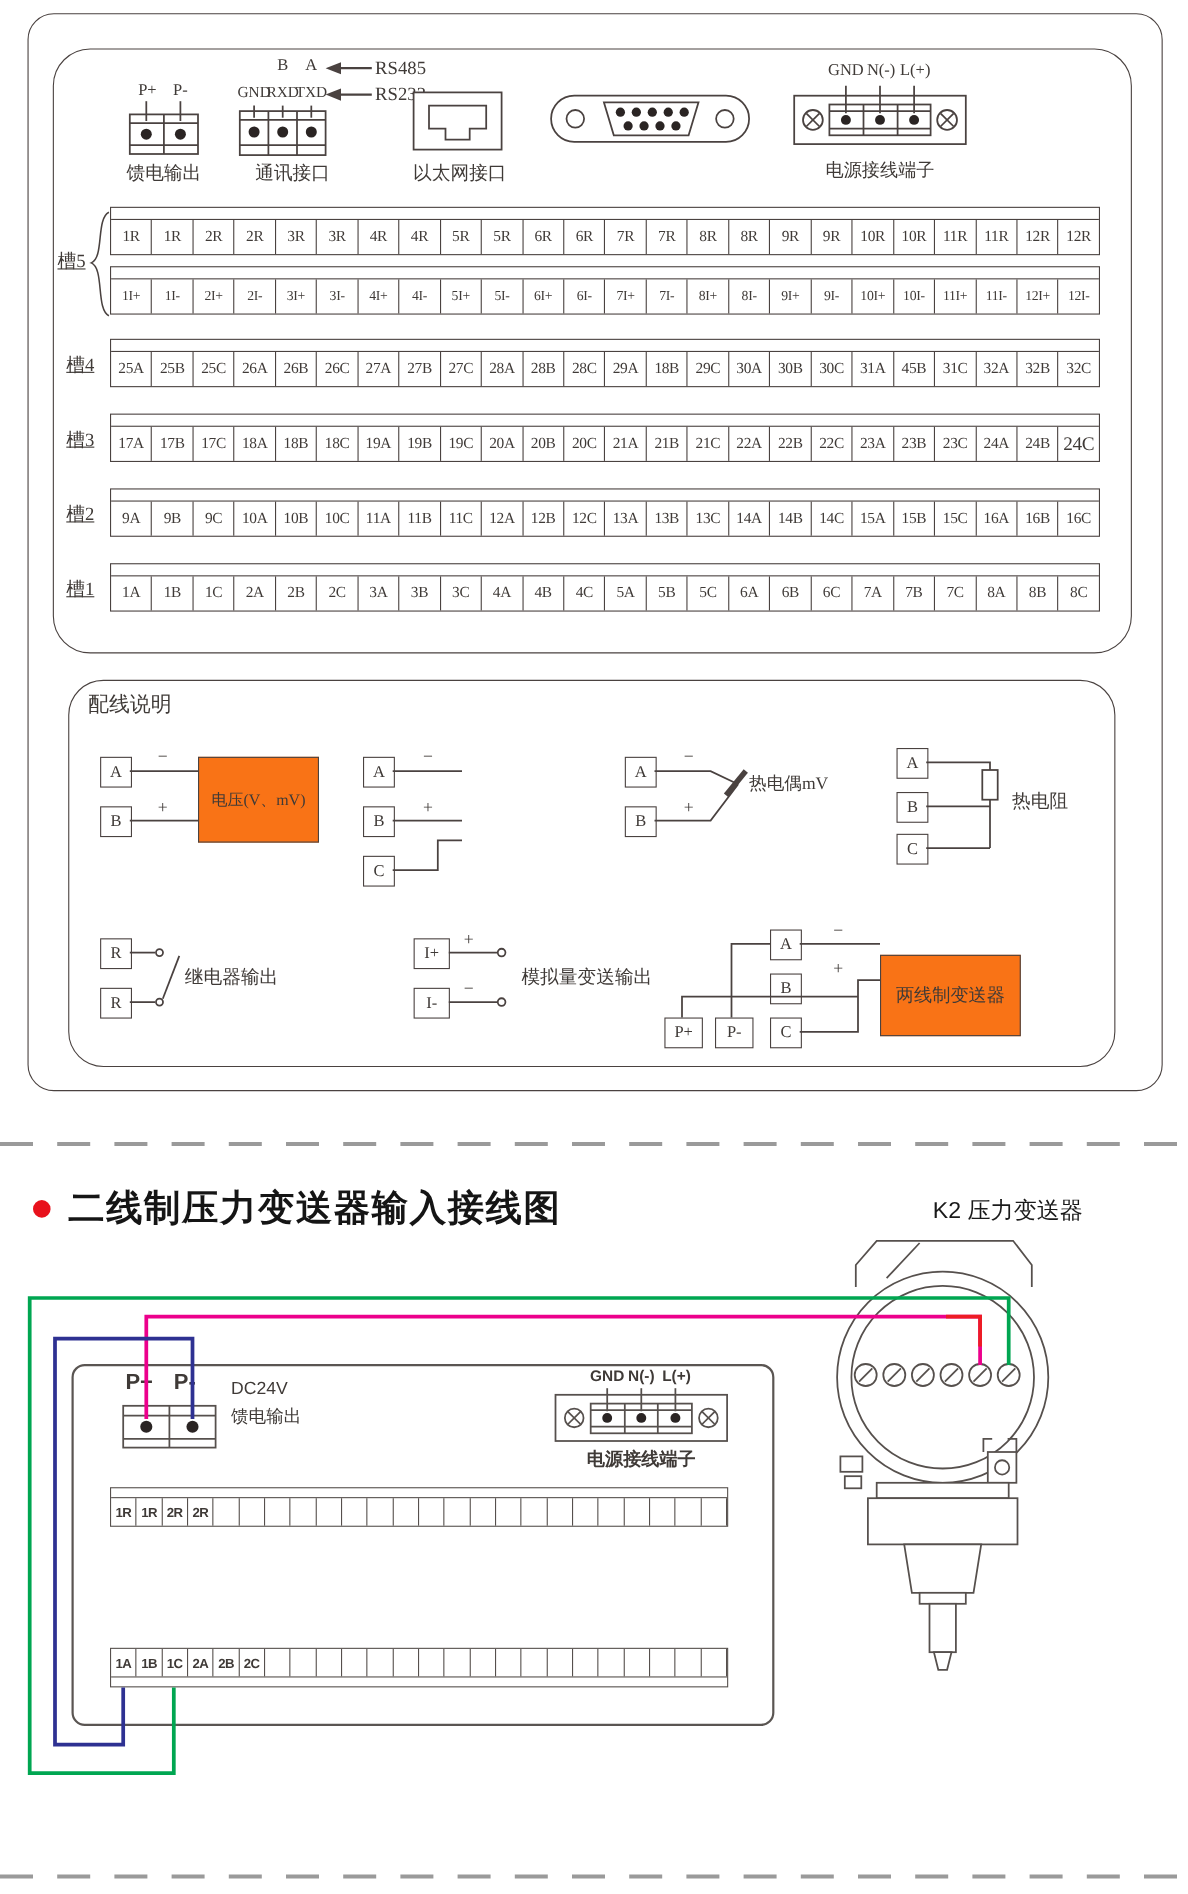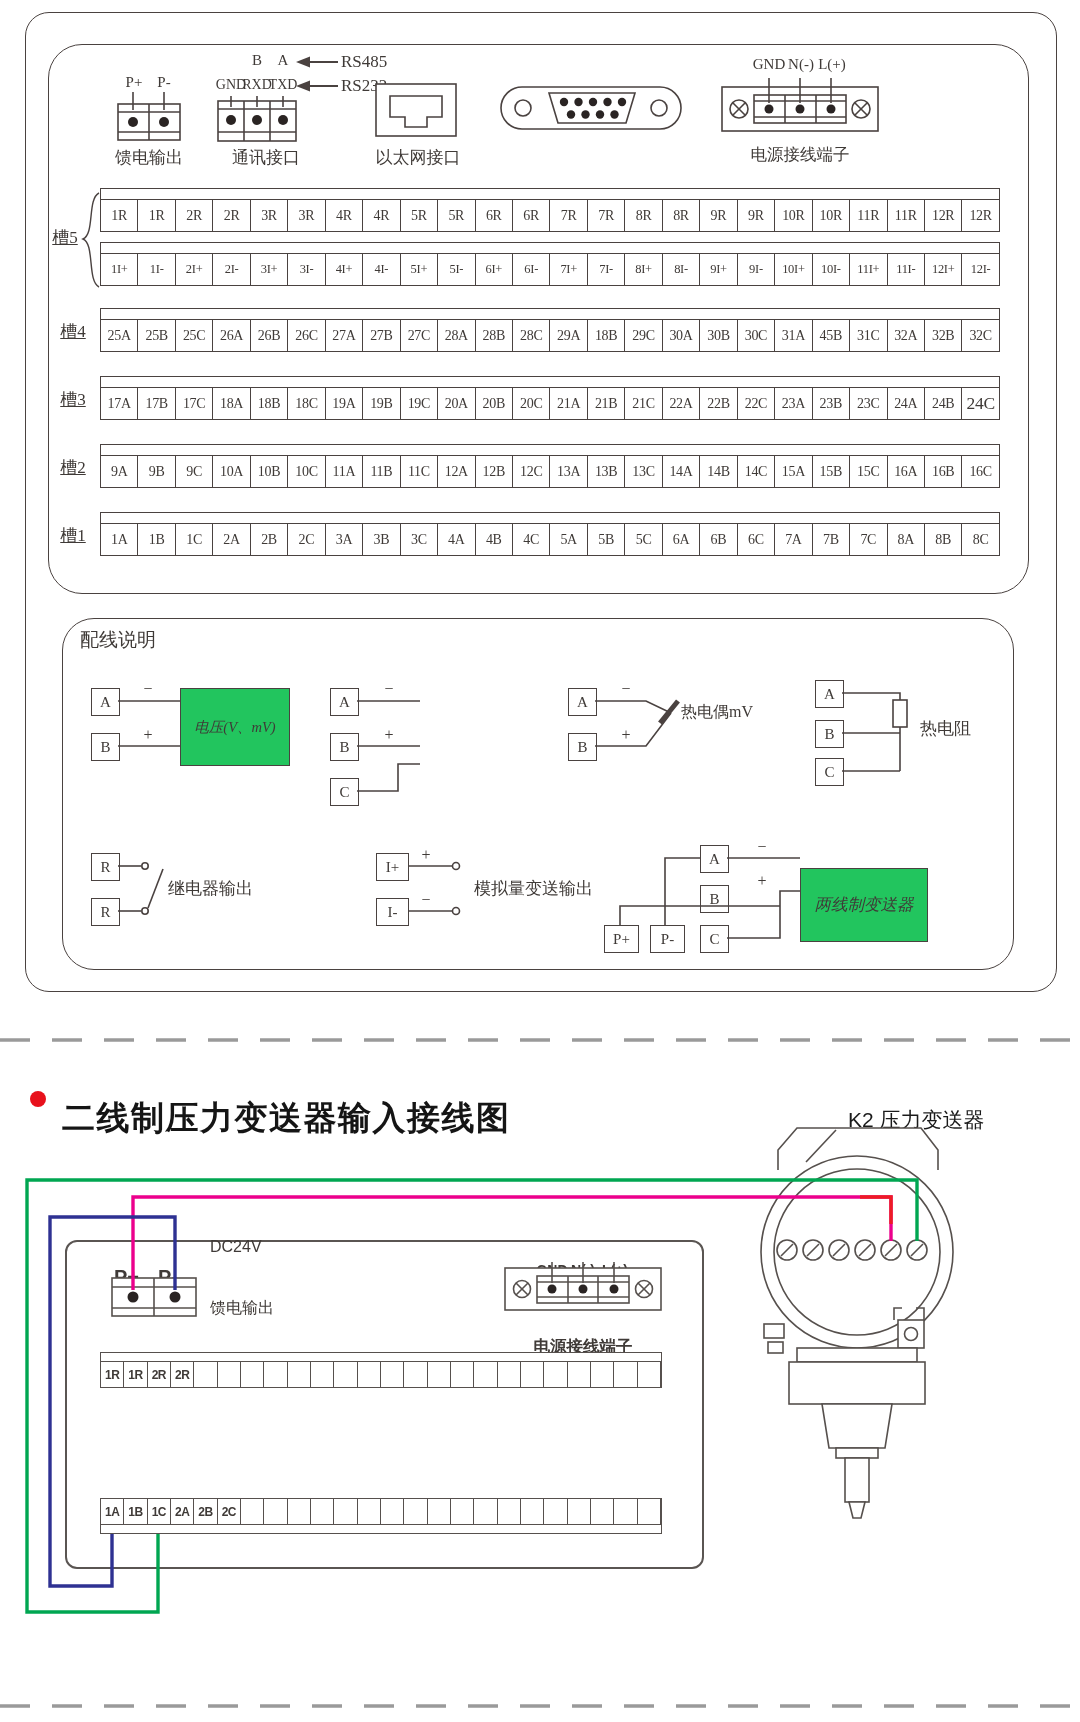--- a/index.html
+++ b/index.html
@@ -19,26 +19,26 @@
   .cell.big{font-size:17.5px;}
   
   .bstrip{border:1.6px solid #56504d;background:#fff;}
   .bstrip .cells{height:25px;}
   .bstrip .cell{font-size:12px;font-weight:bold;border-right:1.4px solid #56504d;
         font-family:"Liberation Sans","DejaVu Sans",sans-serif;letter-spacing:-0.5px;}
   .bstrip .railb{height:8px;border-top:1.4px solid #56504d;}
   .bstrip .railt{height:8px;border-bottom:1.4px solid #56504d;}
   .tbox{width:27px;height:26px;border:1.6px solid #4a4240;background:#fff;
         display:flex;align-items:center;justify-content:center;font-size:15px;}
-  .devbox{border:1.6px solid #4a4240;background:#22c55e;display:flex;align-items:center;
-        justify-content:center;white-space:nowrap;font-style:italic;}
+  .devbox{border:1.6px solid #4a4240;background:#f97316;display:flex;align-items:center;
+        justify-content:center;white-space:nowrap;}
   .sign{font-size:16px;width:20px;text-align:center;}
   .cnlabel{font-size:17px;white-space:nowrap;}
   .pinlabel{font-size:15px;white-space:nowrap;text-align:center;}
-  .sans{font-family:"Liberation Sans","DejaVu Sans",sans-serif;margin-top:20px;}
+  .sans{font-family:"Liberation Sans","DejaVu Sans",sans-serif;}
   .slotname{font-size:17px;width:42px;text-align:center;text-decoration:underline;}
   #art{position:absolute;left:0;top:0;z-index:6;pointer-events:none;}
   .htm{z-index:3;}
   #title-bottom{font-size:33px;font-weight:bold;color:#151515;letter-spacing:1.5px;}
 </style>
 </head>
 <body>
 
 <div id="root">
 
@@ -50,21 +50,21 @@
   <div class="abs htm pinlabel" style="left:152px;top:74px;width:24px;">P-</div>
   <div class="abs htm cnlabel" style="left:108px;top:146px;width:82px;text-align:center;">馈电输出</div>
 
   <div class="abs htm pinlabel" style="left:249px;top:52px;width:16px;">B</div>
   <div class="abs htm pinlabel" style="left:275px;top:52px;width:16px;">A</div>
   <div class="abs htm pinlabel" style="left:215px;top:77px;width:32px;font-size:14px;">GND</div>
   <div class="abs htm pinlabel" style="left:241px;top:77px;width:32px;font-size:14px;">RXD</div>
   <div class="abs htm pinlabel" style="left:267px;top:77px;width:32px;font-size:14px;">TXD</div>
   <div class="abs htm pinlabel" style="left:341px;top:52px;font-size:17px;">RS485</div>
   <div class="abs htm pinlabel" style="left:341px;top:76px;font-size:17px;">RS232</div>
-  <div class="abs htm cnlabel" style="left:218px;top:146px;width:82px;text-align:left;margin-left:14px;">通讯接口</div>
+  <div class="abs htm cnlabel" style="left:218px;top:146px;width:82px;text-align:right;">通讯接口</div>
 
   <div class="abs htm cnlabel" style="left:368px;top:146px;width:100px;text-align:center;">以太网接口</div>
   <div class="abs htm cnlabel" style="left:550px;top:146px;width:86px;text-align:center;margin-top:44px;">打印接口</div>
 
   <div class="abs htm pinlabel" style="left:751px;top:56px;width:36px;">GND</div>
   <div class="abs htm pinlabel" style="left:783px;top:56px;width:36px;">N(-)</div>
   <div class="abs htm pinlabel" style="left:814px;top:56px;width:36px;">L(+)</div>
   <div class="abs htm cnlabel" style="left:742px;top:144px;width:116px;text-align:center;font-size:16.5px;">电源接线端子</div>
 
   <div class="abs htm slotname" style="left:44px;top:226px;">槽5</div>
@@ -293,21 +293,21 @@
   <div class="abs htm devbox" style="left:800px;top:840px;width:126px;height:72px;font-size:16.5px;margin-top:28px;">两线制变送器</div>
 
   <div class="abs htm" style="left:30px;top:1091px;width:16px;height:16px;border-radius:50%;background:#e8111c;"></div>
   <div class="abs htm sans" id="title-bottom" style="left:62px;top:1076px;">二线制压力变送器输入接线图</div>
   <div class="abs htm sans" style="left:848px;top:1086px;font-size:21px;color:#1a1a1a;">K2  压力变送器</div>
 
   <div class="abs htm" style="left:65px;top:1240px;width:635px;height:325px;border:2.4px solid #5a5552;border-radius:12px;background:#fff;"></div>
 
   <div class="abs htm sans" style="left:114px;top:1246px;font-size:20px;font-weight:bold;">P+</div>
   <div class="abs htm sans" style="left:158px;top:1246px;font-size:20px;font-weight:bold;">P-</div>
-  <div class="abs htm sans" style="left:210px;top:1218px;font-size:16px;">DC24V</div>
+  <div class="abs htm sans" style="left:210px;top:1254px;font-size:16px;">DC24V</div>
   <div class="abs htm sans" style="left:210px;top:1278px;font-size:16px;">馈电输出</div>
 
   <div class="abs htm sans pinlabel" style="left:534px;top:1242px;width:36px;font-size:14px;font-weight:bold;">GND</div>
   <div class="abs htm sans pinlabel" style="left:565px;top:1242px;width:36px;font-size:14px;font-weight:bold;">N(-)</div>
   <div class="abs htm sans pinlabel" style="left:597px;top:1242px;width:36px;font-size:14px;font-weight:bold;">L(+)</div>
   <div class="abs htm sans ctr" style="left:503px;top:1316px;width:160px;font-size:16.5px;font-weight:bold;">电源接线端子</div>
 
   <div class="abs htm bstrip" style="left:100px;top:1352px;width:560px;">
     <div class="railt"></div>
     <div class="cells">

